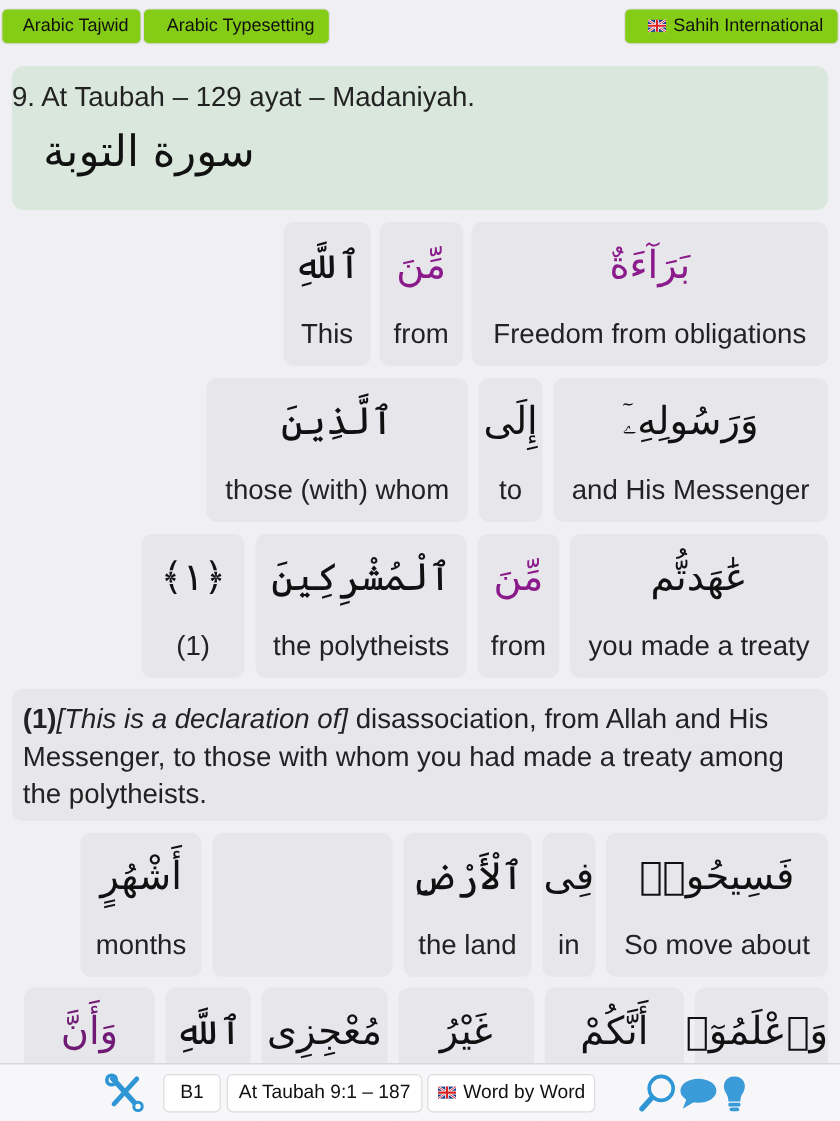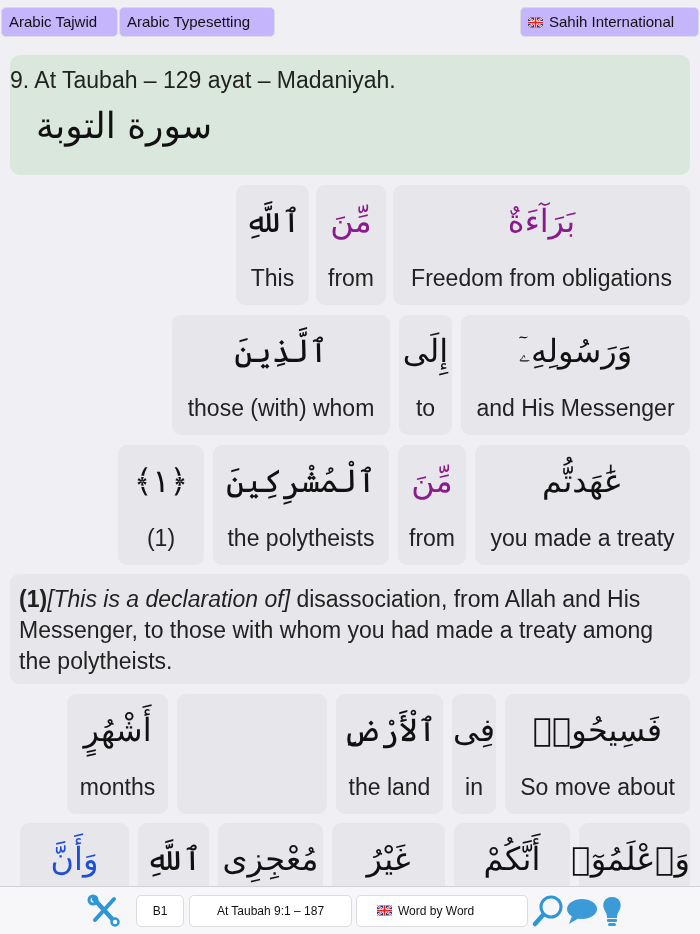--- a/index.html
+++ b/index.html
@@ -4,56 +4,56 @@
 <style>
   html, body { margin:0; padding:0; }
   body {
     width:700px; height:934px; overflow:hidden; position:relative;
     background:#efeff4;
     font-family:"Liberation Sans", sans-serif;
     color:#111;
   }
   .topbar { position:absolute; left:0; top:0; width:700px; height:40px; background:#efeff4; }
   .seg {
-    position:absolute; top:7px; height:30px; background:#c4b5fd;
+    position:absolute; top:7px; height:30px; background:#84cc16;
     border:1px solid #dcdce0; border-radius:5px; box-sizing:border-box;
-    font-size:15px; line-height:28px; padding-left:7px; white-space:nowrap; overflow:hidden;
+    font-size:15px; line-height:28px; padding-left:7px; white-space:nowrap; overflow:hidden;text-align:center;
   }
   .flag { display:inline-block; width:15px; height:11px; vertical-align:-1px; margin-right:6px; }
   .header-card {
     position:absolute; left:10px; top:55px; width:680px; height:120px;
     background:#d9e7dc; border-radius:10px;
   }
   .header-title { position:absolute; left:0; right:0; top:12px; font-size:23px; color:#222; }
   .header-arabic { position:absolute; left:0; right:0; top:50px; text-align:left; font-family:"DejaVu Serif", serif; font-size:36px; color:#111; direction:rtl;padding-left:26px; }
   .tile {
     position:absolute; background:#e6e6eb; border-radius:9px; box-sizing:border-box; text-align:center;
   }
   .tile .ar {
     position:absolute; left:0; right:0; top:14px; font-family:"DejaVu Serif", serif; font-size:32px;
     direction:rtl; line-height:44px; white-space:nowrap;
   }
   .tile .en {
     position:absolute; left:0; right:0; top:80px; font-size:23px; color:#222; white-space:nowrap;
   }
   .purple { color:#8b1a8b; }
-  .orange { color:#1d4ed8; }
+  .orange { color:#701a75; }
   .note {
     position:absolute; left:10px; top:574px; width:680px; height:110px; background:#e6e6eb; border-radius:9px;
     box-sizing:border-box; padding:10px 9px; font-size:23px; line-height:31px; color:#222;
   }
   .note i { font-style:italic; }
   .note .num { font-weight:bold; }
   .bottom-bar {
     position:absolute; left:0; top:886px; width:700px; height:48px; background:#f7f7f9;
     border-top:1px solid #d0d0d5;
   }
   .btm-btn {
     position:absolute; top:8px; height:32px; background:#fff; border:1px solid #dcdce0; border-radius:5px;
-    box-sizing:border-box; font-size:12px; line-height:30px; text-align:center; white-space:nowrap;
+    box-sizing:border-box; font-size:16px; line-height:30px; text-align:center; white-space:nowrap;
   }
   .icon-btn { position:absolute; top:6px; width:36px; height:36px; }
   .ornament { font-family:"DejaVu Sans", sans-serif; }
 </style>
 </head>
 <body>
 
 <div class="topbar">
   <div class="seg" style="left:1px;width:117px;">Arabic Tajwid</div>
   <div class="seg" style="left:119px;width:156px;">Arabic Typesetting</div>
@@ -160,21 +160,21 @@
 
 <div class="bottom-bar">
   <svg class="icon-btn" style="left:86px;" viewBox="0 0 36 36">
     <path d="M8 6 L28 28" stroke="#2f96d6" stroke-width="4.5" stroke-linecap="round"></path>
     <circle cx="7" cy="7" r="4" fill="none" stroke="#2f96d6" stroke-width="3"></circle>
     <path d="M28 6 L9 27" stroke="#2f96d6" stroke-width="4" stroke-linecap="round"></path>
     <circle cx="29" cy="29" r="3.5" fill="#fff" stroke="#2f96d6" stroke-width="2.5"></circle>
   </svg>
   <div class="btm-btn" style="left:136px;width:48px;">B1</div>
   <div class="btm-btn" style="left:189px;width:163px;">At Taubah 9:1 – 187</div>
-  <div class="btm-btn" style="left:356px;width:172px;text-align:left;padding-left:20px;">
+  <div class="btm-btn" style="left:356px;width:140px;text-align:left;padding-left:8px;">
     <svg class="flag" viewBox="0 0 60 40">
       <rect width="60" height="40" fill="#1c3d8f"></rect>
       <path d="M0,0 L60,40 M60,0 L0,40" stroke="#fff" stroke-width="8"></path>
       <path d="M0,0 L60,40 M60,0 L0,40" stroke="#d22" stroke-width="3"></path>
       <path d="M30,0 V40 M0,20 H60" stroke="#fff" stroke-width="12"></path>
       <path d="M30,0 V40 M0,20 H60" stroke="#d22" stroke-width="7"></path>
     </svg><span>Word by Word</span>
   </div>
   <svg class="icon-btn" style="left:530px;" viewBox="0 0 36 36">
     <circle cx="21" cy="14" r="10" fill="none" stroke="#2f96d6" stroke-width="3"></circle>

